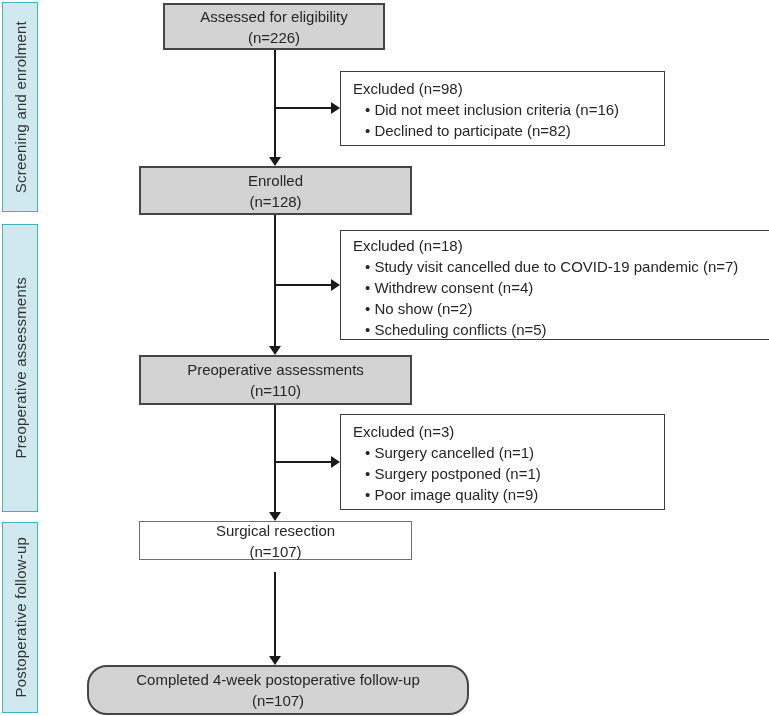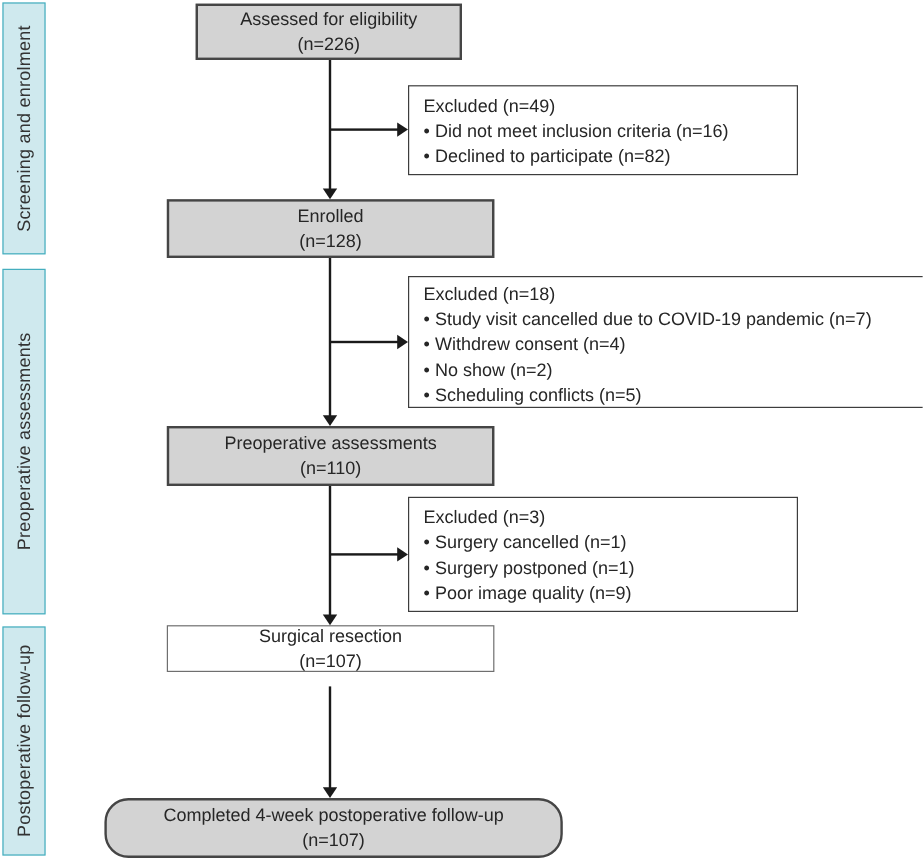--- a/index.html
+++ b/index.html
@@ -117,21 +117,21 @@
     left: 331px;
     width: 0; height: 0;
     border-top: 6px solid transparent;
     border-bottom: 6px solid transparent;
     border-left: 9px solid #1a1a1a;
   }
   #hr-1 { top: 102px; }
   #hr-2 { top: 279px; }
   #hr-3 { top: 456px; }
 
-  .bullet-line { white-space: nowrap; }
+  .bullet-line { white-space: nowrap; margin-left: 12px; }
 </style>
 </head>
 <body>
 
 <div id="stage">
 
   <div class="side-box" id="side-1">
     <span>Screening and enrolment</span>
   </div>
   <div class="side-box" id="side-2">
@@ -156,21 +156,21 @@
   <div class="flow-box white" id="box-surgery">
     <div>Surgical resection</div>
     <div>(n=107)</div>
   </div>
   <div class="flow-box gray" id="box-completed">
     <div>Completed 4-week postoperative follow-up</div>
     <div>(n=107)</div>
   </div>
 
   <div class="excl-box" id="excl-1">
-    <div>Excluded (n=49)</div>
+    <div>Excluded (n=98)</div>
     <div>
         <div class="bullet-line">• Did not meet inclusion criteria (n=16)</div>
         <div class="bullet-line">• Declined to participate (n=82)</div>
       </div>
   </div>
   <div class="excl-box" id="excl-2">
     <div>Excluded (n=18)</div>
     <div>
         <div class="bullet-line">• Study visit cancelled due to COVID-19 pandemic (n=7)</div>
         <div class="bullet-line">• Withdrew consent (n=4)</div>

